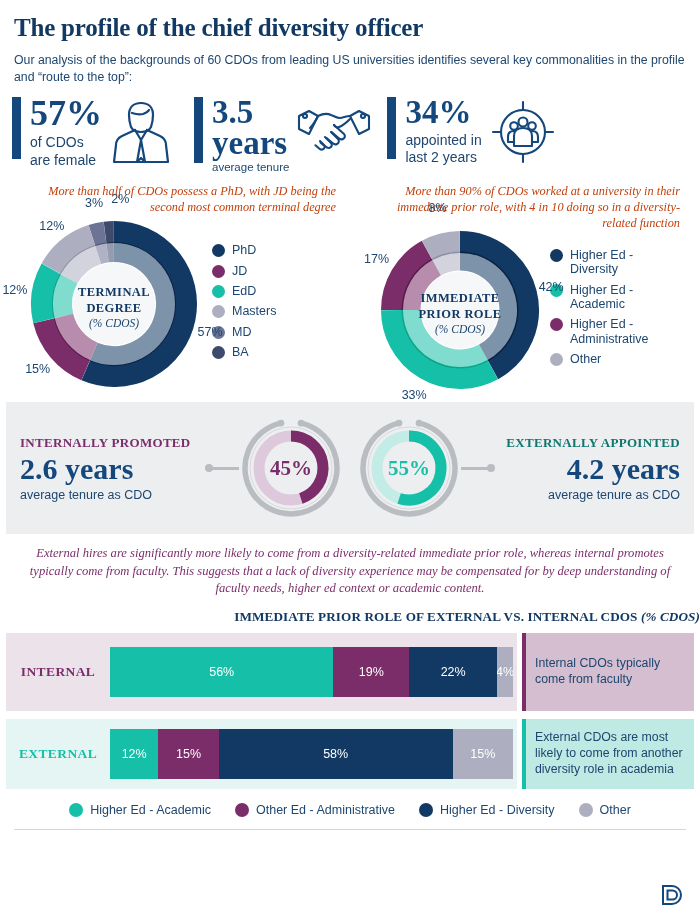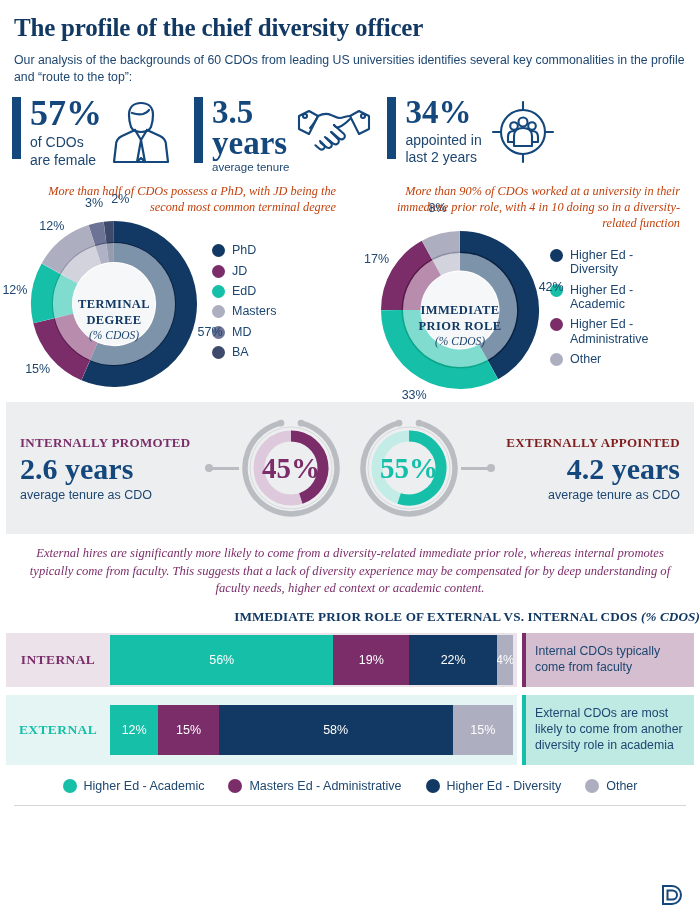--- a/index.html
+++ b/index.html
@@ -57,21 +57,21 @@
     font-style: italic;
     font-size: 12.3px;
     line-height: 1.3;
     color: #c2410c;
     text-align: right;
     padding: 0 14px;
   }
   .donut-area { display: flex; align-items: center; margin-top: 4px; position: relative; }
   .donut-wrap { position: relative; }
   .donut-center {
-    position: absolute; left: 0; top: 16px; width: 100%; height: 100%;
+    position: absolute; left: 0; top: 4px; width: 100%; height: 100%;
     display: flex; flex-direction: column; align-items: center; justify-content: center;
     pointer-events: none;
   }
   .dc-l1, .dc-l2 {
     font-family: "Liberation Serif", serif; font-weight: bold;
     font-size: 12.5px; color: #123963; letter-spacing: 0.4px; line-height: 1.25;
   }
   .dc-l3 {
     font-family: "Liberation Serif", serif; font-style: italic;
     font-size: 11.5px; color: #1d4670; line-height: 1.3;
@@ -91,57 +91,57 @@
     position: relative;
   }
   .panel-side { width: 218px; padding: 0 14px; }
   .panel-side.left { text-align: left; }
   .panel-side.right { text-align: right; }
   .ps-kicker {
     font-family: "Liberation Serif", serif; font-weight: bold;
     font-size: 13px; letter-spacing: 0.3px;
   }
   .ps-kicker.purple { color: #7b2d6a; }
-  .ps-kicker.teal { color: #7f1d1d; }
+  .ps-kicker.teal { color: #0f766e; }
   .ps-big {
     font-family: "Liberation Serif", serif; font-weight: bold;
     font-size: 30px; color: #14477c; line-height: 1.1; margin-top: 1px;
   }
   .ps-sub { font-size: 12.5px; color: #1d4670; margin-top: 3px; }
   .gauges { display: flex; align-items: center; }
   .connector { width: 30px; height: 3px; background: #b9bcc0; position: relative; }
   .connector::after {
     content: ""; position: absolute; width: 8px; height: 8px; border-radius: 50%;
     background: #b9bcc0; top: -2.5px;
   }
   .connector.left::after { left: -4px; }
   .connector.right::after { right: -4px; }
   .gauge-wrap { position: relative; width: 104px; height: 104px; }
   .gauge-num {
     position: absolute; inset: 0; display: flex; align-items: center; justify-content: center;
-    font-family: "Liberation Serif", serif; font-weight: bold; font-size: 29px;
+    font-family: "Liberation Serif", serif; font-weight: bold; font-size: 21px;
   }
   .gauge-num.purple { color: #7b2d6a; }
   .gauge-num.teal { color: #16bfa8; }
 
   
   .narr {
     font-family: "Liberation Serif", serif; font-style: italic;
     font-size: 12.6px; line-height: 1.4; color: #7b2d6a;
     text-align: center; padding: 11px 26px 0 26px;
   }
 
   
   .bars-title {
     text-align: right; margin-top: 11px;
     font-family: "Liberation Serif", serif; font-weight: bold;
     font-size: 13.2px; color: #123963; letter-spacing: 0.1px;
   }
   .bars-title em { font-style: italic; font-weight: bold; }
-  .bar-row { display: flex; margin: 8px 6px 0 6px; height: 54px; }
+  .bar-row { display: flex; margin: 8px 6px 0 6px; height: 78px; }
   .br-strip { flex: 1; display: flex; align-items: center; position: relative; }
   .br-strip.internal { background: #ece3ea; }
   .br-strip.external { background: #e5f5f3; }
   .br-label {
     width: 104px; text-align: center;
     font-family: "Liberation Serif", serif; font-weight: bold;
     font-size: 13.5px; letter-spacing: 0.4px;
   }
   .br-label.purple { color: #7b2d6a; }
   .br-label.teal { color: #16bfa8; }
@@ -436,21 +436,21 @@
     <div class="br-note external">External CDOs are most likely to come from another diversity role in academia</div>
   </div>
 
   <div class="bot-legend" id="bottom-legend">
       <div class="bl-item">
         <span class="bl-dot" style="background: rgb(22, 191, 168);"></span>
         <span class="bl-label">Higher Ed - Academic</span>
       </div>
       <div class="bl-item">
         <span class="bl-dot" style="background: rgb(123, 45, 106);"></span>
-        <span class="bl-label">Masters Ed - Administrative</span>
+        <span class="bl-label">Other Ed - Administrative</span>
       </div>
       <div class="bl-item">
         <span class="bl-dot" style="background: rgb(18, 57, 99);"></span>
         <span class="bl-label">Higher Ed - Diversity</span>
       </div>
       <div class="bl-item">
         <span class="bl-dot" style="background: rgb(173, 174, 192);"></span>
         <span class="bl-label">Other</span>
       </div>
     </div>

